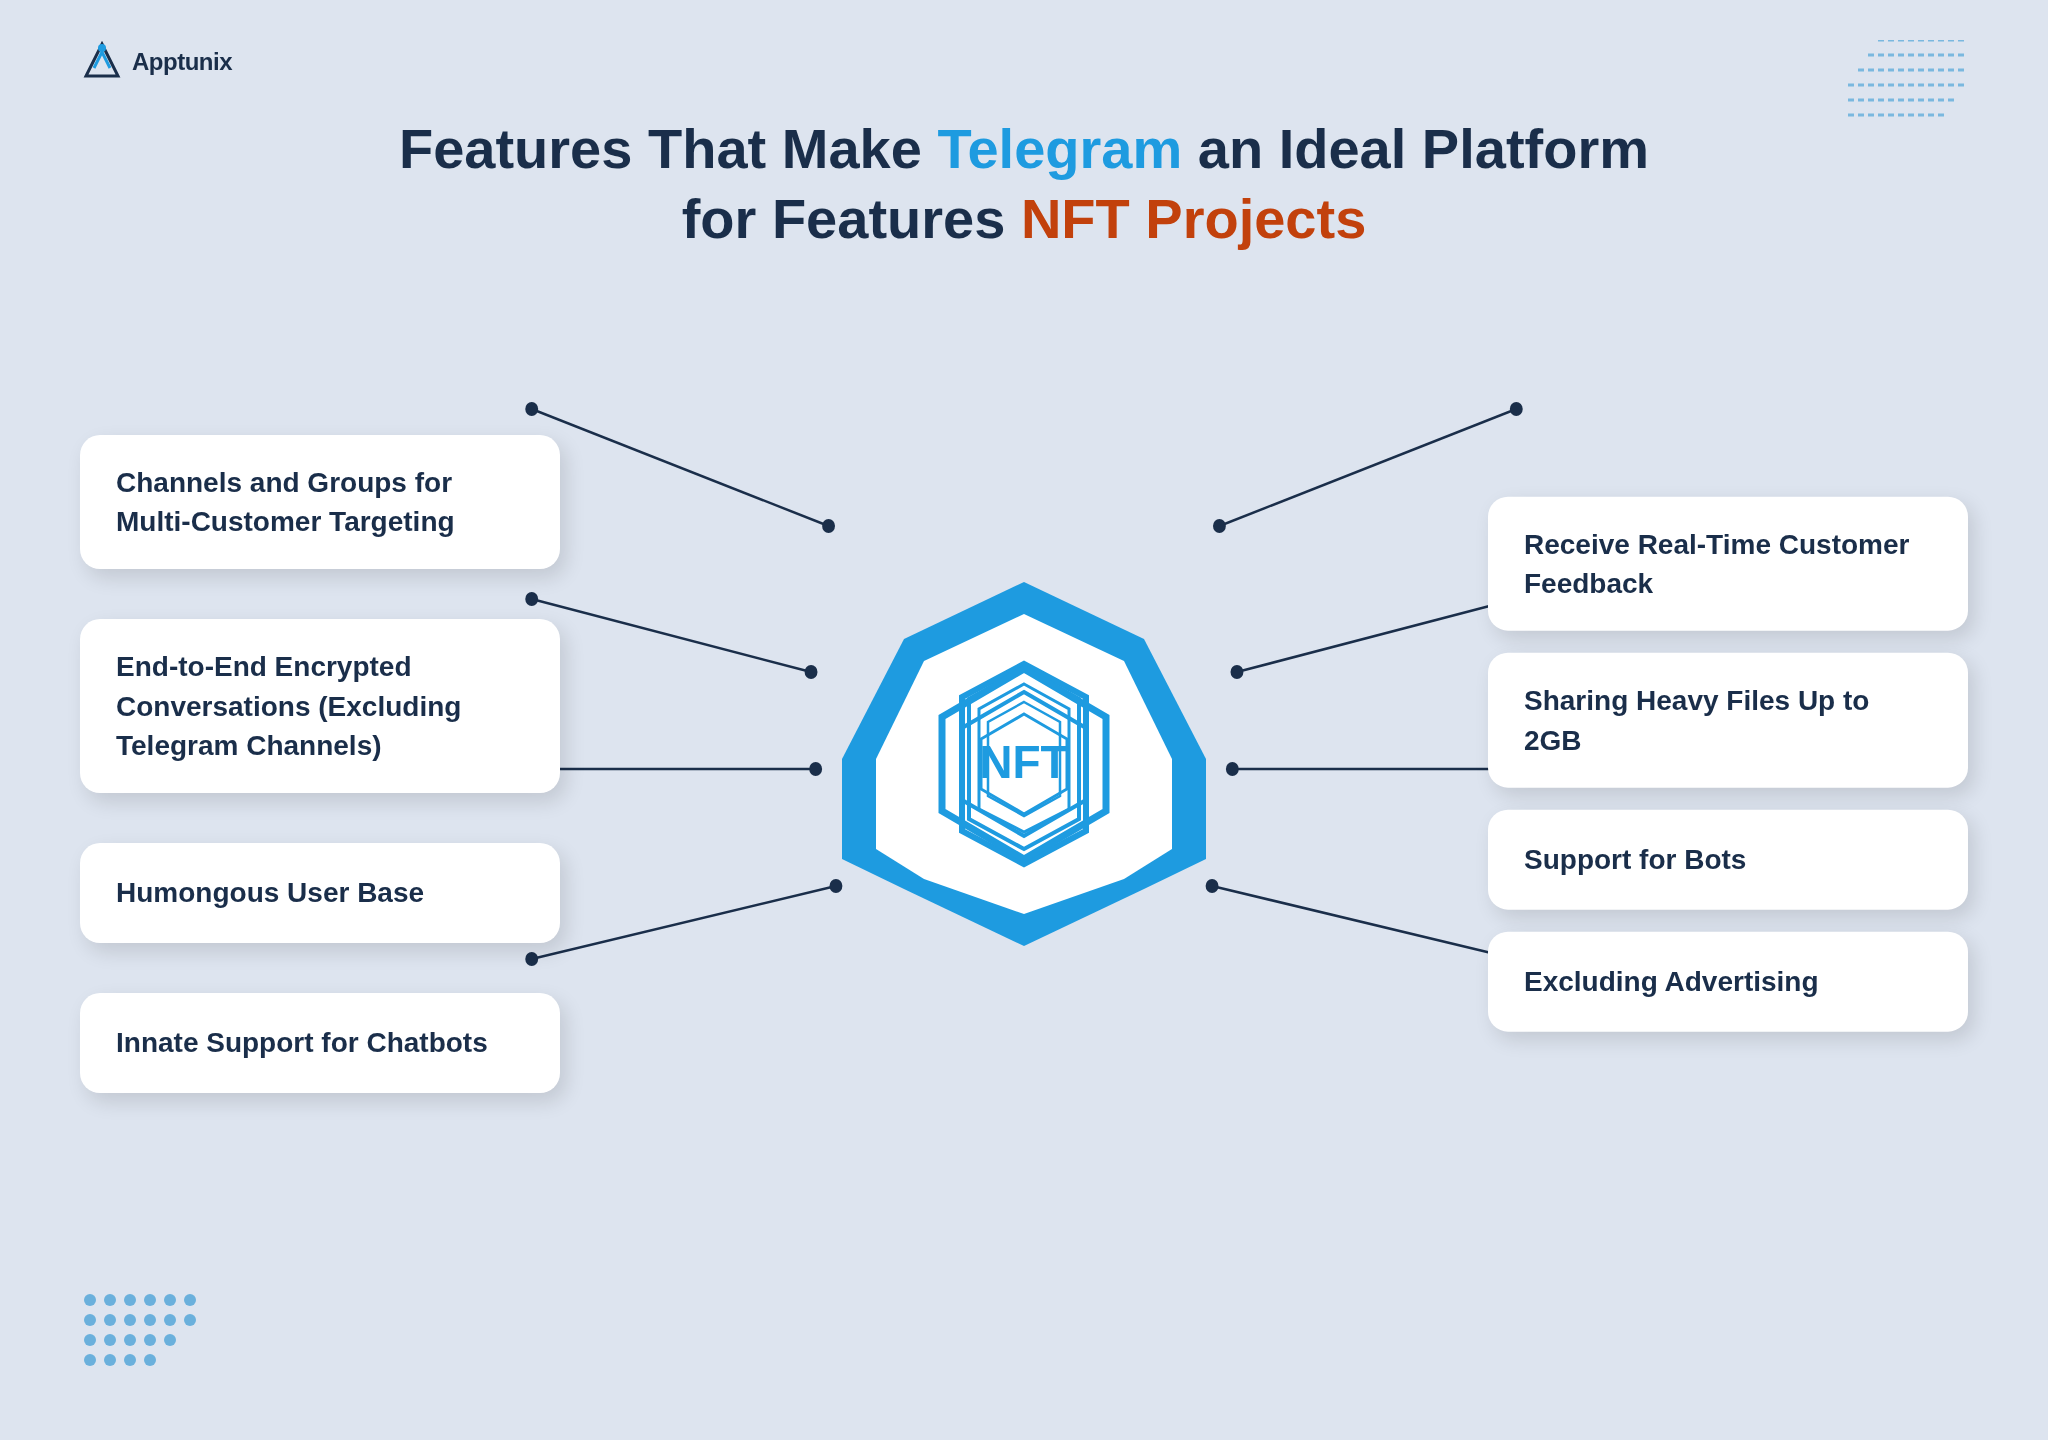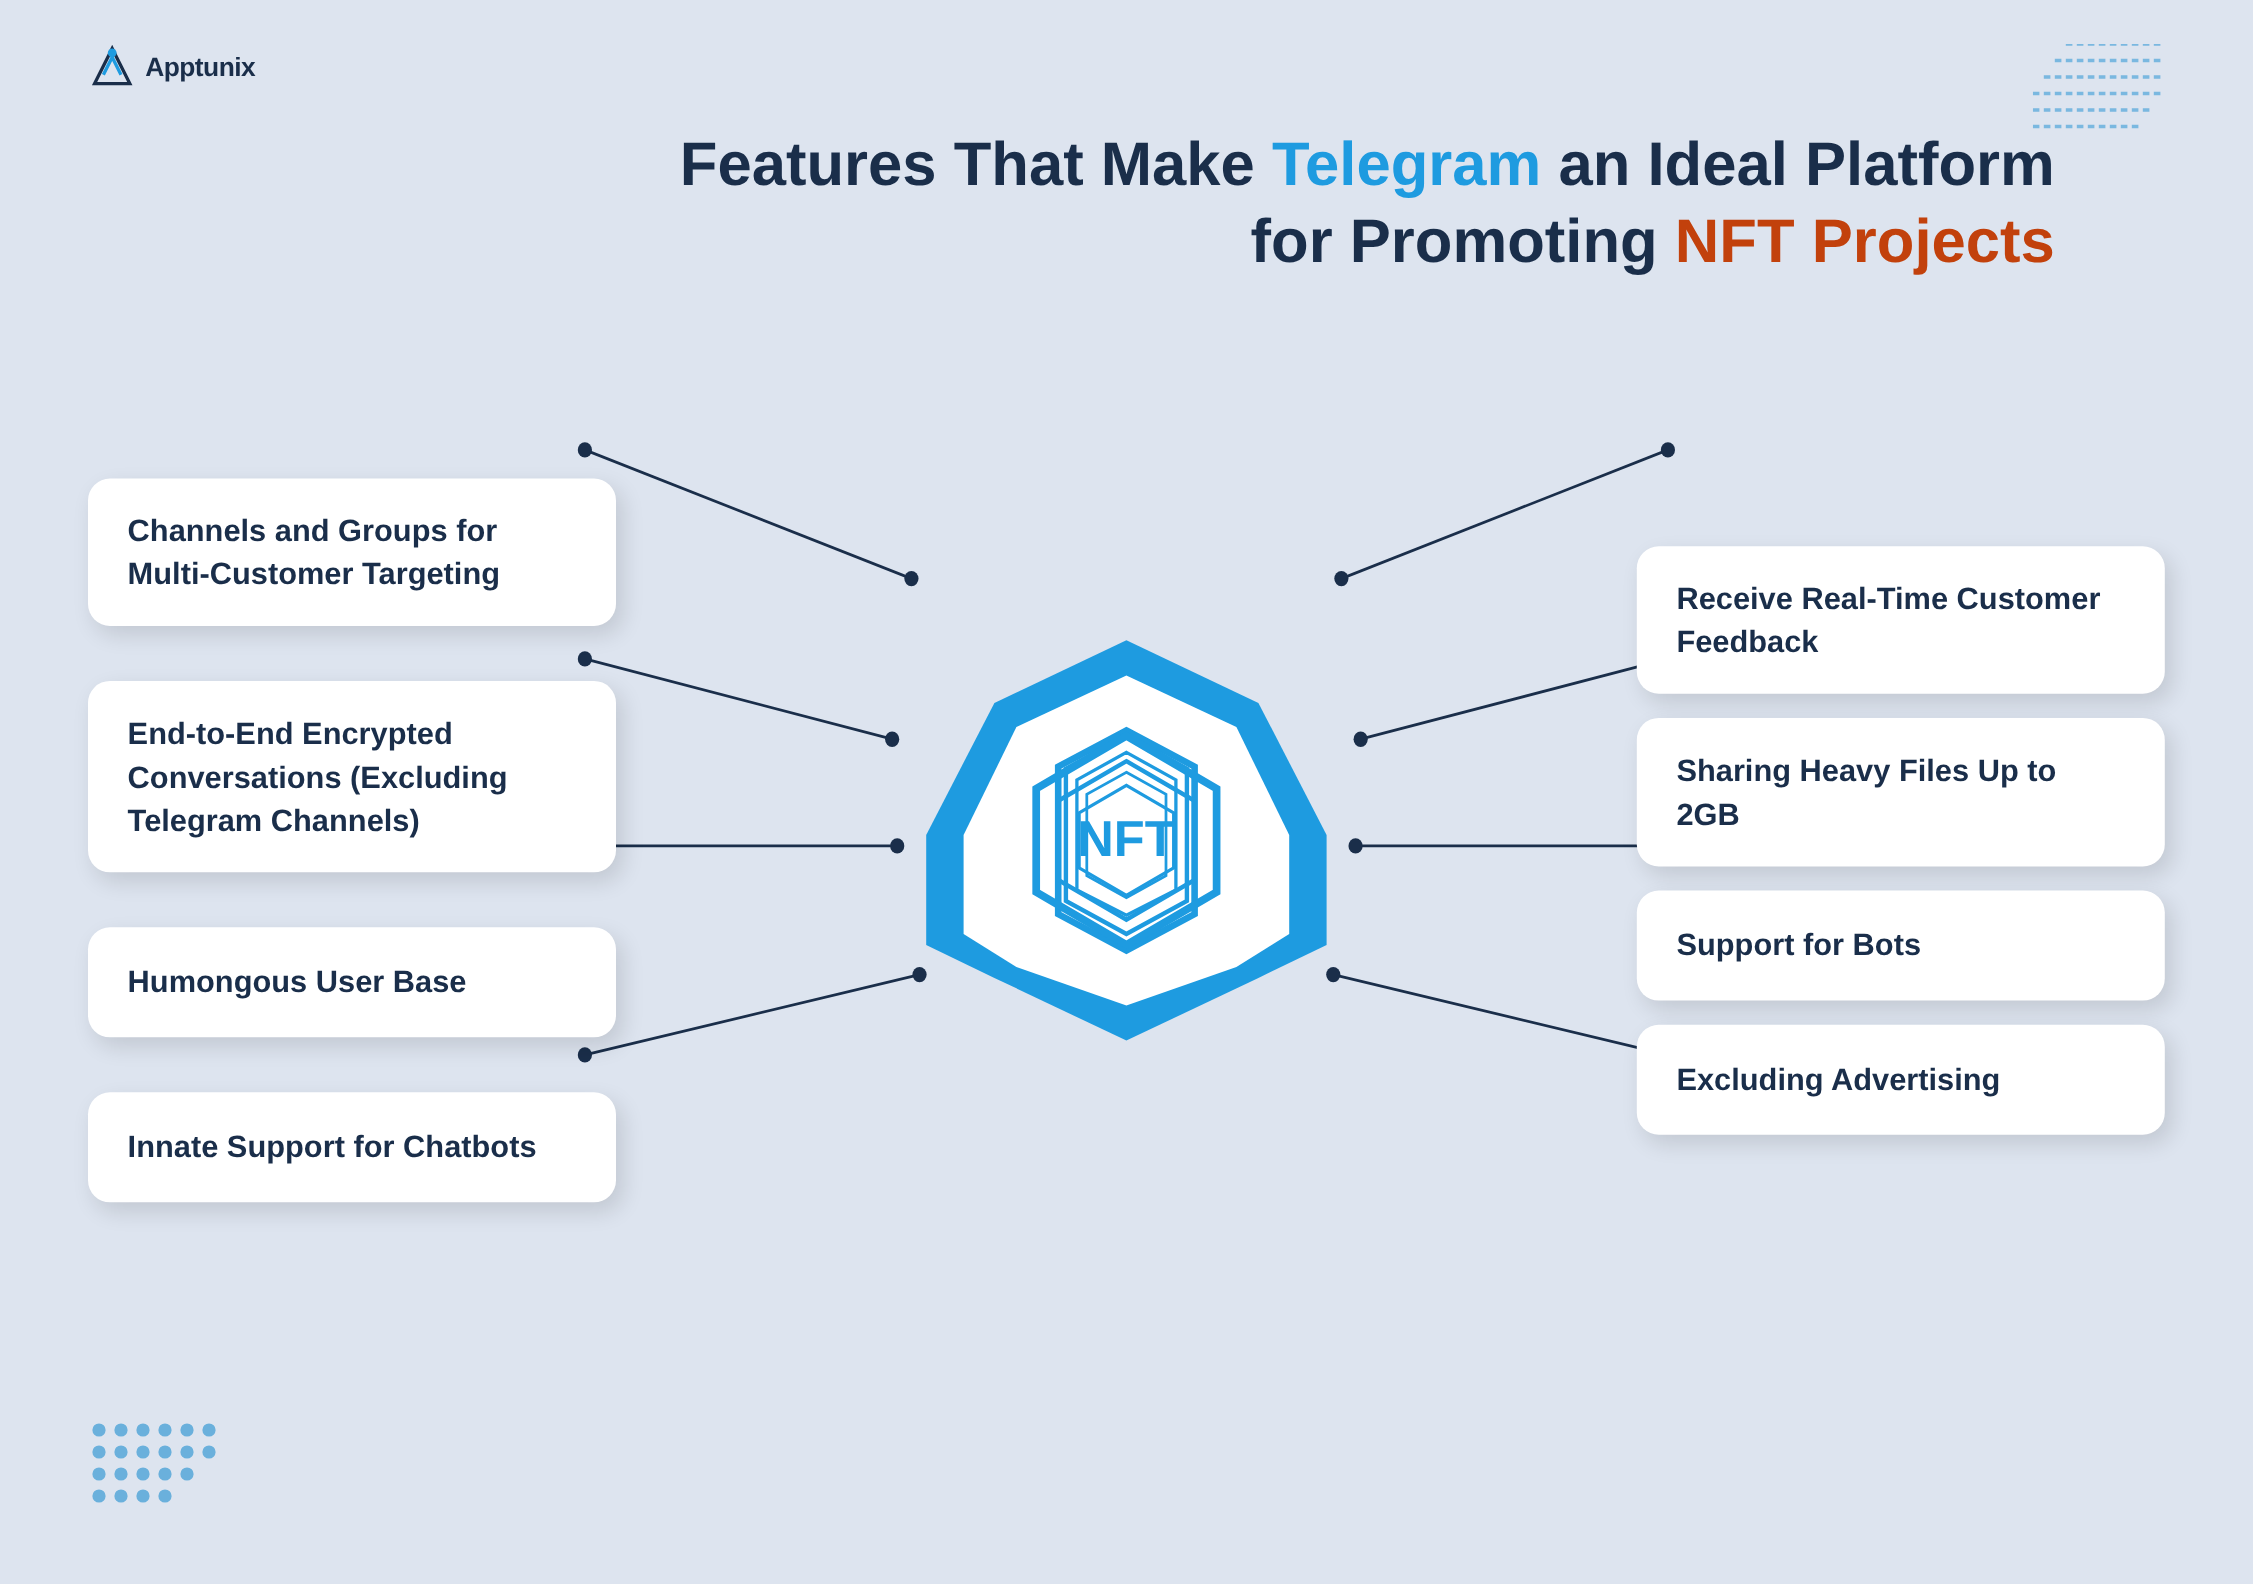--- a/index.html
+++ b/index.html
@@ -53,21 +53,21 @@
     .deco-bottom-left {
       position: absolute;
       bottom: 60px;
       left: 80px;
       width: 120px;
       height: 90px;
     }
 
     
     .page-title {
-      text-align: right;
+      text-align: center;
       font-size: 56px;
       font-weight: 800;
       color: #1a2e4a;
       line-height: 1.25;
       margin-bottom: 60px;
       padding: 0 100px;
     }
 
     .page-title .highlight-blue {
       color: #1e9be0;
@@ -164,21 +164,21 @@
       <line x1="20" y1="15" x2="120" y2="15" stroke="#3a9bd5" stroke-width="3" stroke-dasharray="6,4" opacity="0.6"></line>
       <line x1="10" y1="30" x2="120" y2="30" stroke="#3a9bd5" stroke-width="3" stroke-dasharray="6,4" opacity="0.6"></line>
       <line x1="0" y1="45" x2="120" y2="45" stroke="#3a9bd5" stroke-width="3" stroke-dasharray="6,4" opacity="0.6"></line>
       <line x1="0" y1="60" x2="110" y2="60" stroke="#3a9bd5" stroke-width="3" stroke-dasharray="6,4" opacity="0.6"></line>
       <line x1="0" y1="75" x2="100" y2="75" stroke="#3a9bd5" stroke-width="3" stroke-dasharray="6,4" opacity="0.6"></line>
     </svg>
   </div>
 
   <h1 class="page-title">
     <span>Features That Make </span><span class="highlight-blue">Telegram</span><span> an Ideal Platform</span><br>
-    <span>for Promoting </span><span class="highlight-cyan">NFT Projects</span>
+    <span>for Features </span><span class="highlight-cyan">NFT Projects</span>
   </h1>
 
   <div class="diagram-area">
 
     <svg class="connectors-svg" viewBox="0 0 2048 900" preserveAspectRatio="none">
 
       <line x1="490" y1="95" x2="812" y2="212" stroke="#1a2e4a" stroke-width="2.5"></line>
       <circle cx="490" cy="95" r="7" fill="#1a2e4a"></circle>
       <circle cx="812" cy="212" r="7" fill="#1a2e4a"></circle>
 

